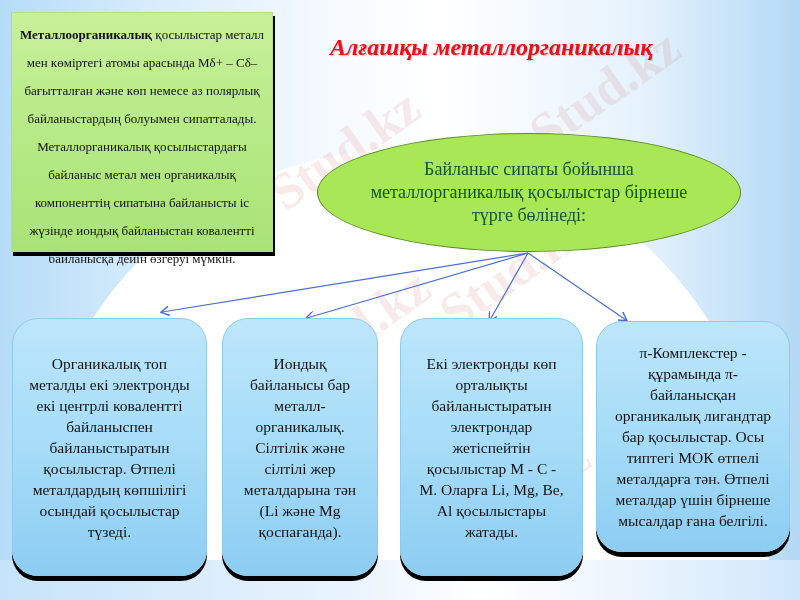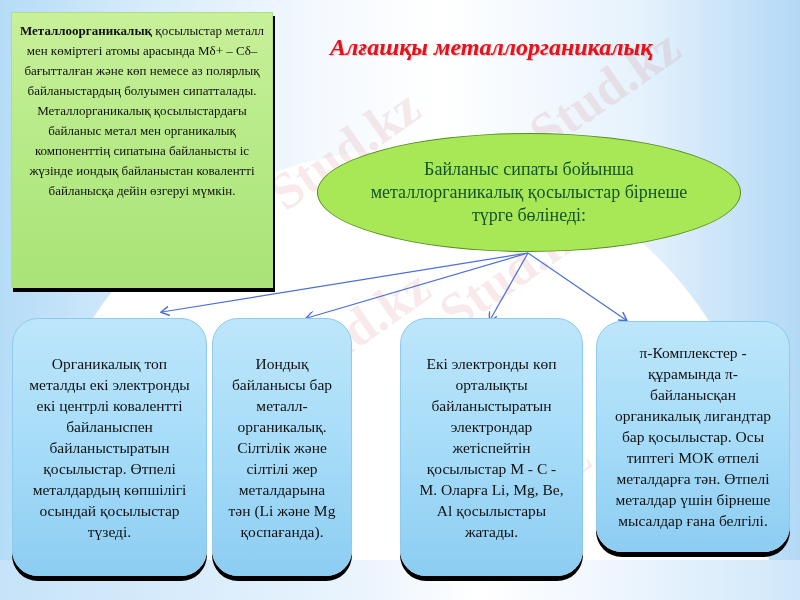--- a/index.html
+++ b/index.html
@@ -15,26 +15,26 @@
     .bg-bottom {
       position: absolute; left: 0; top: 560px; width: 800px; height: 40px;
       background: linear-gradient(90deg, #c6e3f9 0%, #eaf4fd 45%, #ffffff 60%, #eaf4fd 80%, #cfe7fa 100%);
       z-index: 0;
     }
     .watermark {
       position: absolute; color: rgba(200, 80, 80, 0.12); font-family: "Liberation Serif", serif;
       font-weight: bold; font-size: 52px; transform: rotate(-35deg); z-index: 1; white-space: nowrap;
     }
     .info-box {
-      position: absolute; left: 11px; top: 12px; width: 262px; height: 276px;
+      position: absolute; left: 11px; top: 12px; width: 262px; height: 240px;
       background: linear-gradient(180deg, #c8f09a 0%, #b6ea86 50%, #a9e377 100%);
       border: 1px solid #b4dd88;
       box-shadow: 2px 4px 0 #000;
       z-index: 3; box-sizing: border-box; padding: 8px 6px;
-      font-size: 13px; line-height: 20px; text-align: center; color: #111;
+      font-size: 13px; line-height: 28px; text-align: center; color: #111;
     }
     .info-box b { font-weight: bold; }
     .title {
       position: absolute; left: 330px; top: 31px; width: 420px; z-index: 3;
       text-align: left; color: #e8101a; font-weight: bold; font-style: italic;
       font-size: 24px; line-height: 32px;
       text-shadow: 1px 1px 1px rgba(120,0,0,0.25);
     }
     .ellipse {
       position: absolute; left: 317px; top: 133px; width: 424px; height: 119px;
@@ -88,21 +88,21 @@
   <line x1="528" y1="253" x2="626" y2="320" stroke="#4a6fd6" stroke-width="1.2" marker-end="url(#ah)"></line>
 </svg>
 
 <div class="ellipse">
   <span>Байланыс сипаты бойынша металлорганикалық қосылыстар бірнеше түрге бөлінеді:</span>
 </div>
 
 <div class="card" style="left:12px;width:195px;">
   <span>Органикалық топ металды екі электронды екі центрлі ковалентті байланыспен байланыстыратын қосылыстар. Өтпелі металдардың көпшілігі осындай қосылыстар түзеді.</span>
 </div>
-<div class="card" style="left:212px;width:140px;padding:12px 14px;">
+<div class="card" style="left:222px;width:156px;padding:12px 14px;">
   <span>Иондық байланысы бар металл-органикалық. Сілтілік және сілтілі жер металдарына тән (Li және Mg қоспағанда).</span>
 </div>
 <div class="card" style="left:400px;width:183px;padding:2px 16px;">
   <span>Екі электронды көп орталықты байланыстыратын электрондар жетіспейтін қосылыстар M - C - M. Оларға Li, Mg, Be, Al қосылыстары жатады.</span>
 </div>
 <div class="card" style="left:596px;width:194px;top:321px;height:231px;">
   <span>π-Комплекстер - құрамында π-байланысқан органикалық лигандтар бар қосылыстар. Осы типтегі МОК өтпелі металдарға тән. Өтпелі металдар үшін бірнеше мысалдар ғана белгілі.</span>
 </div>
 
 </body></html>

